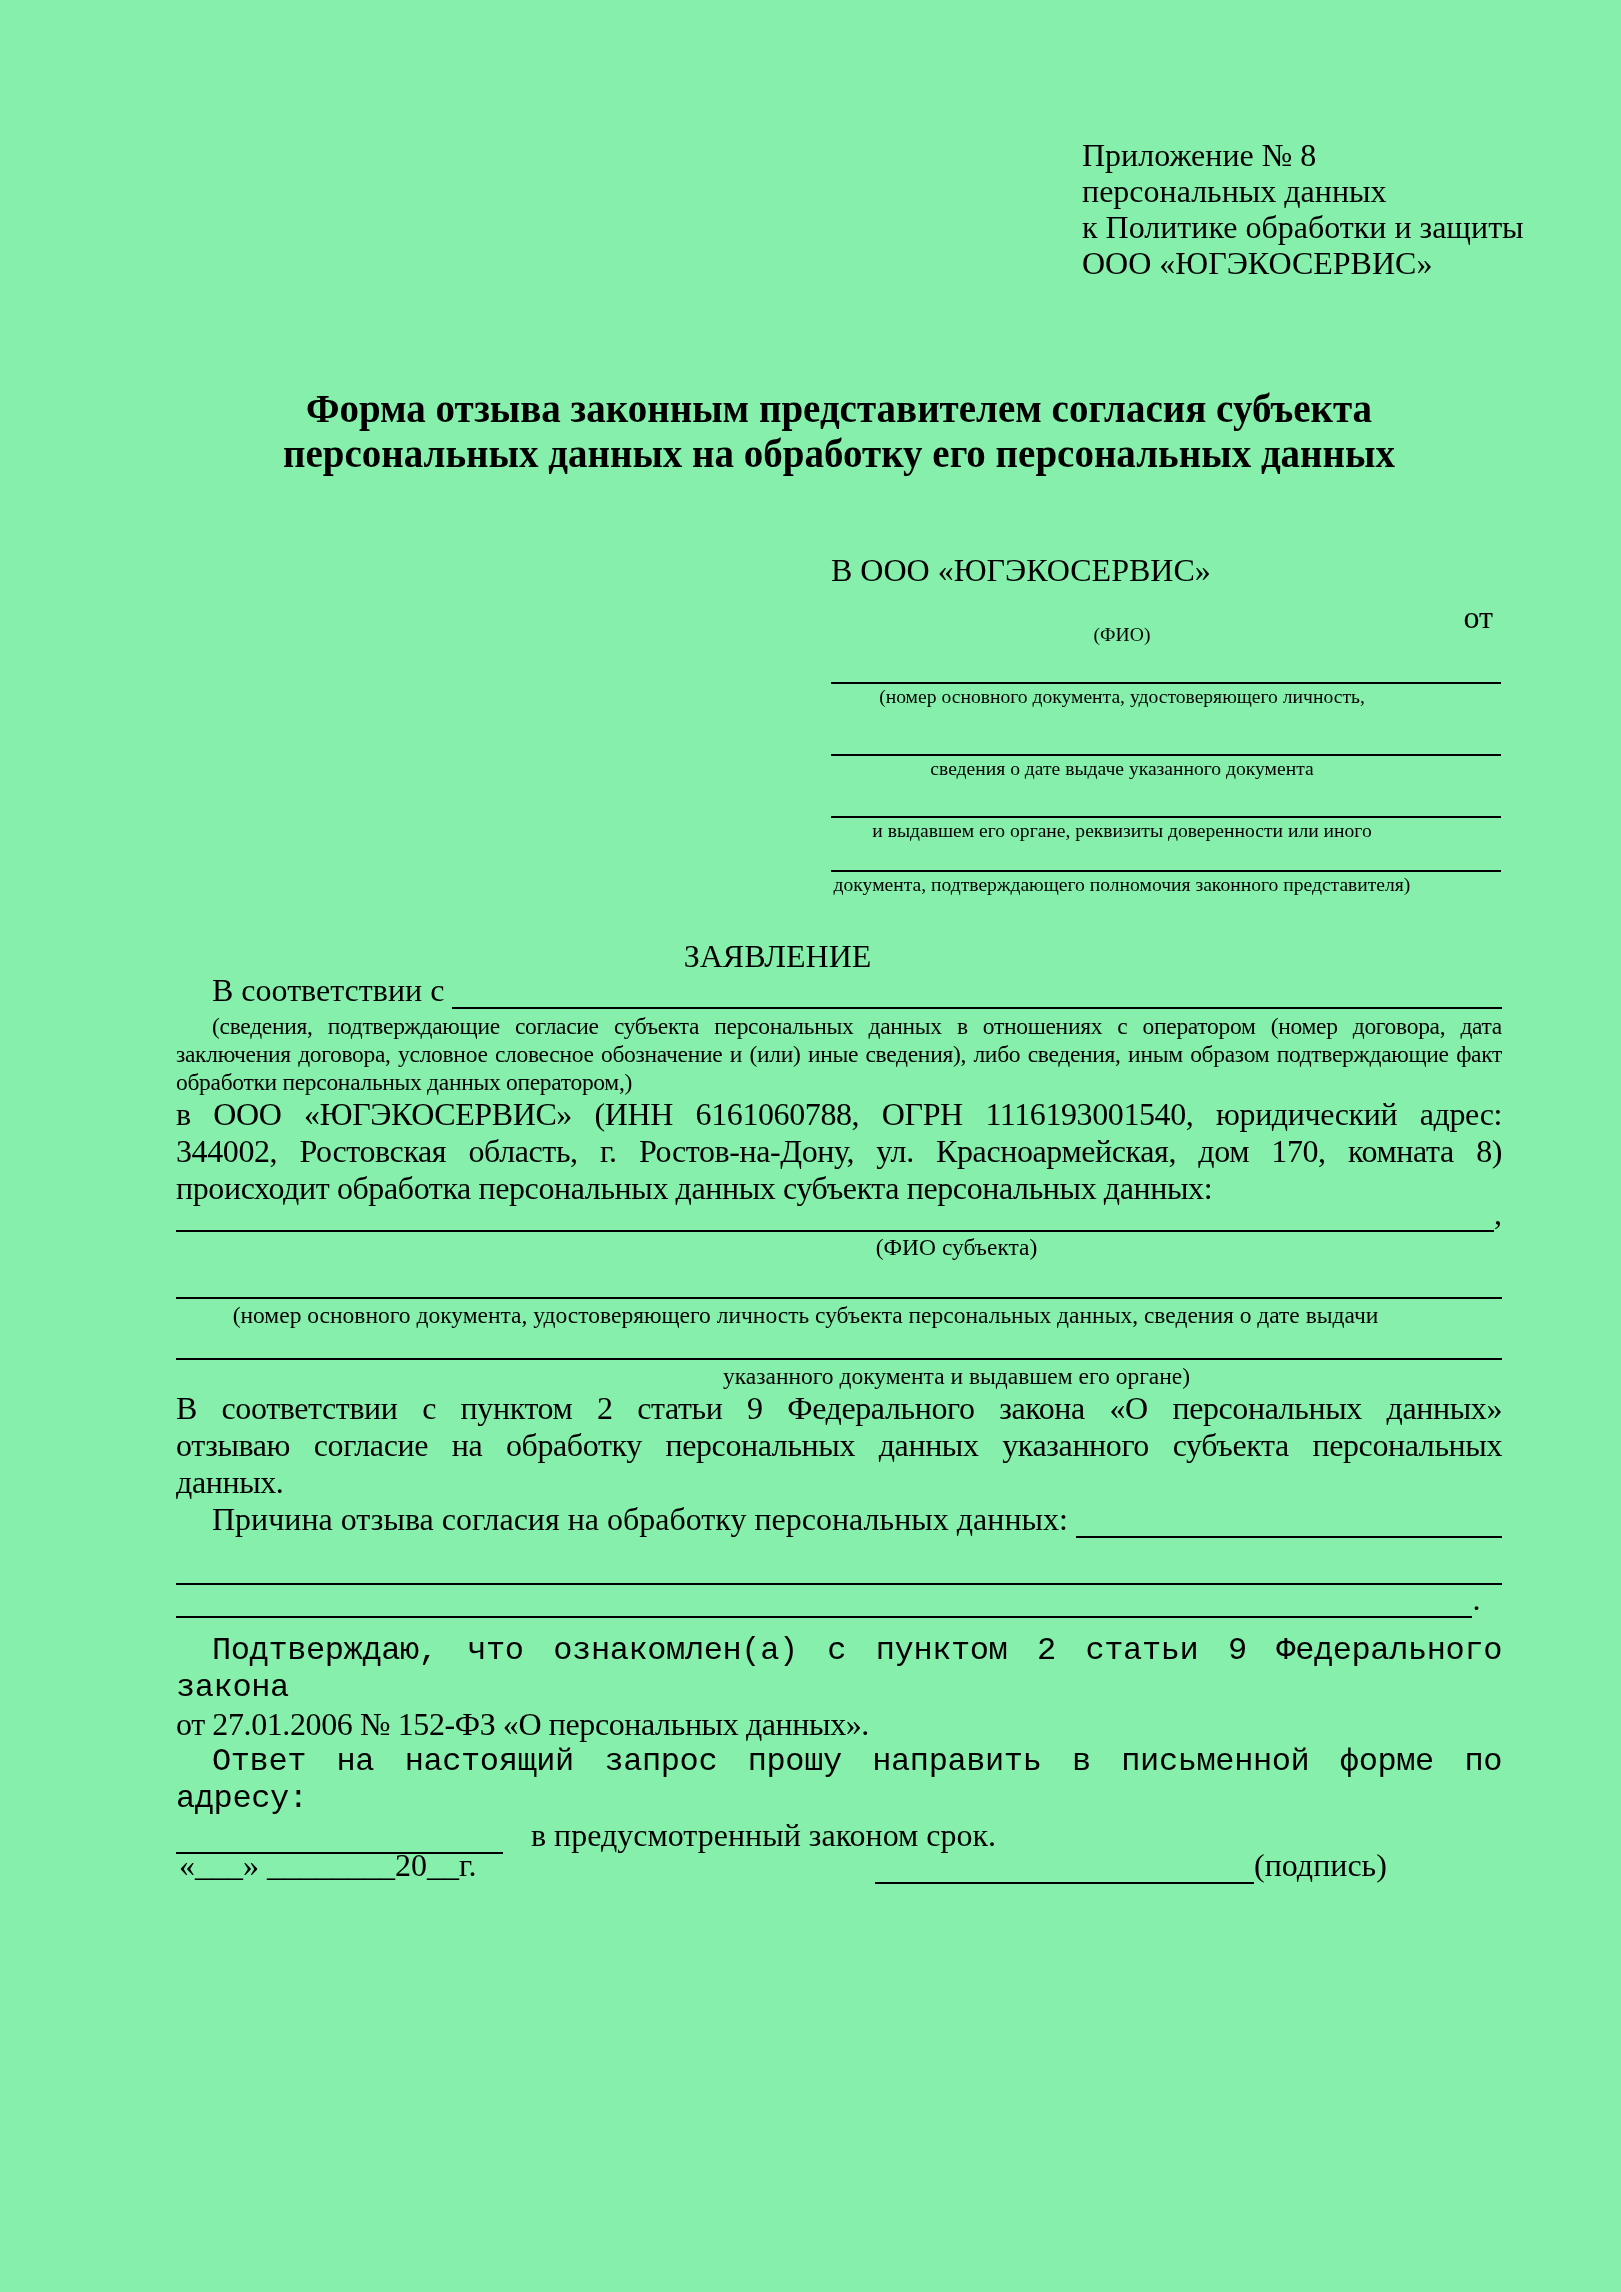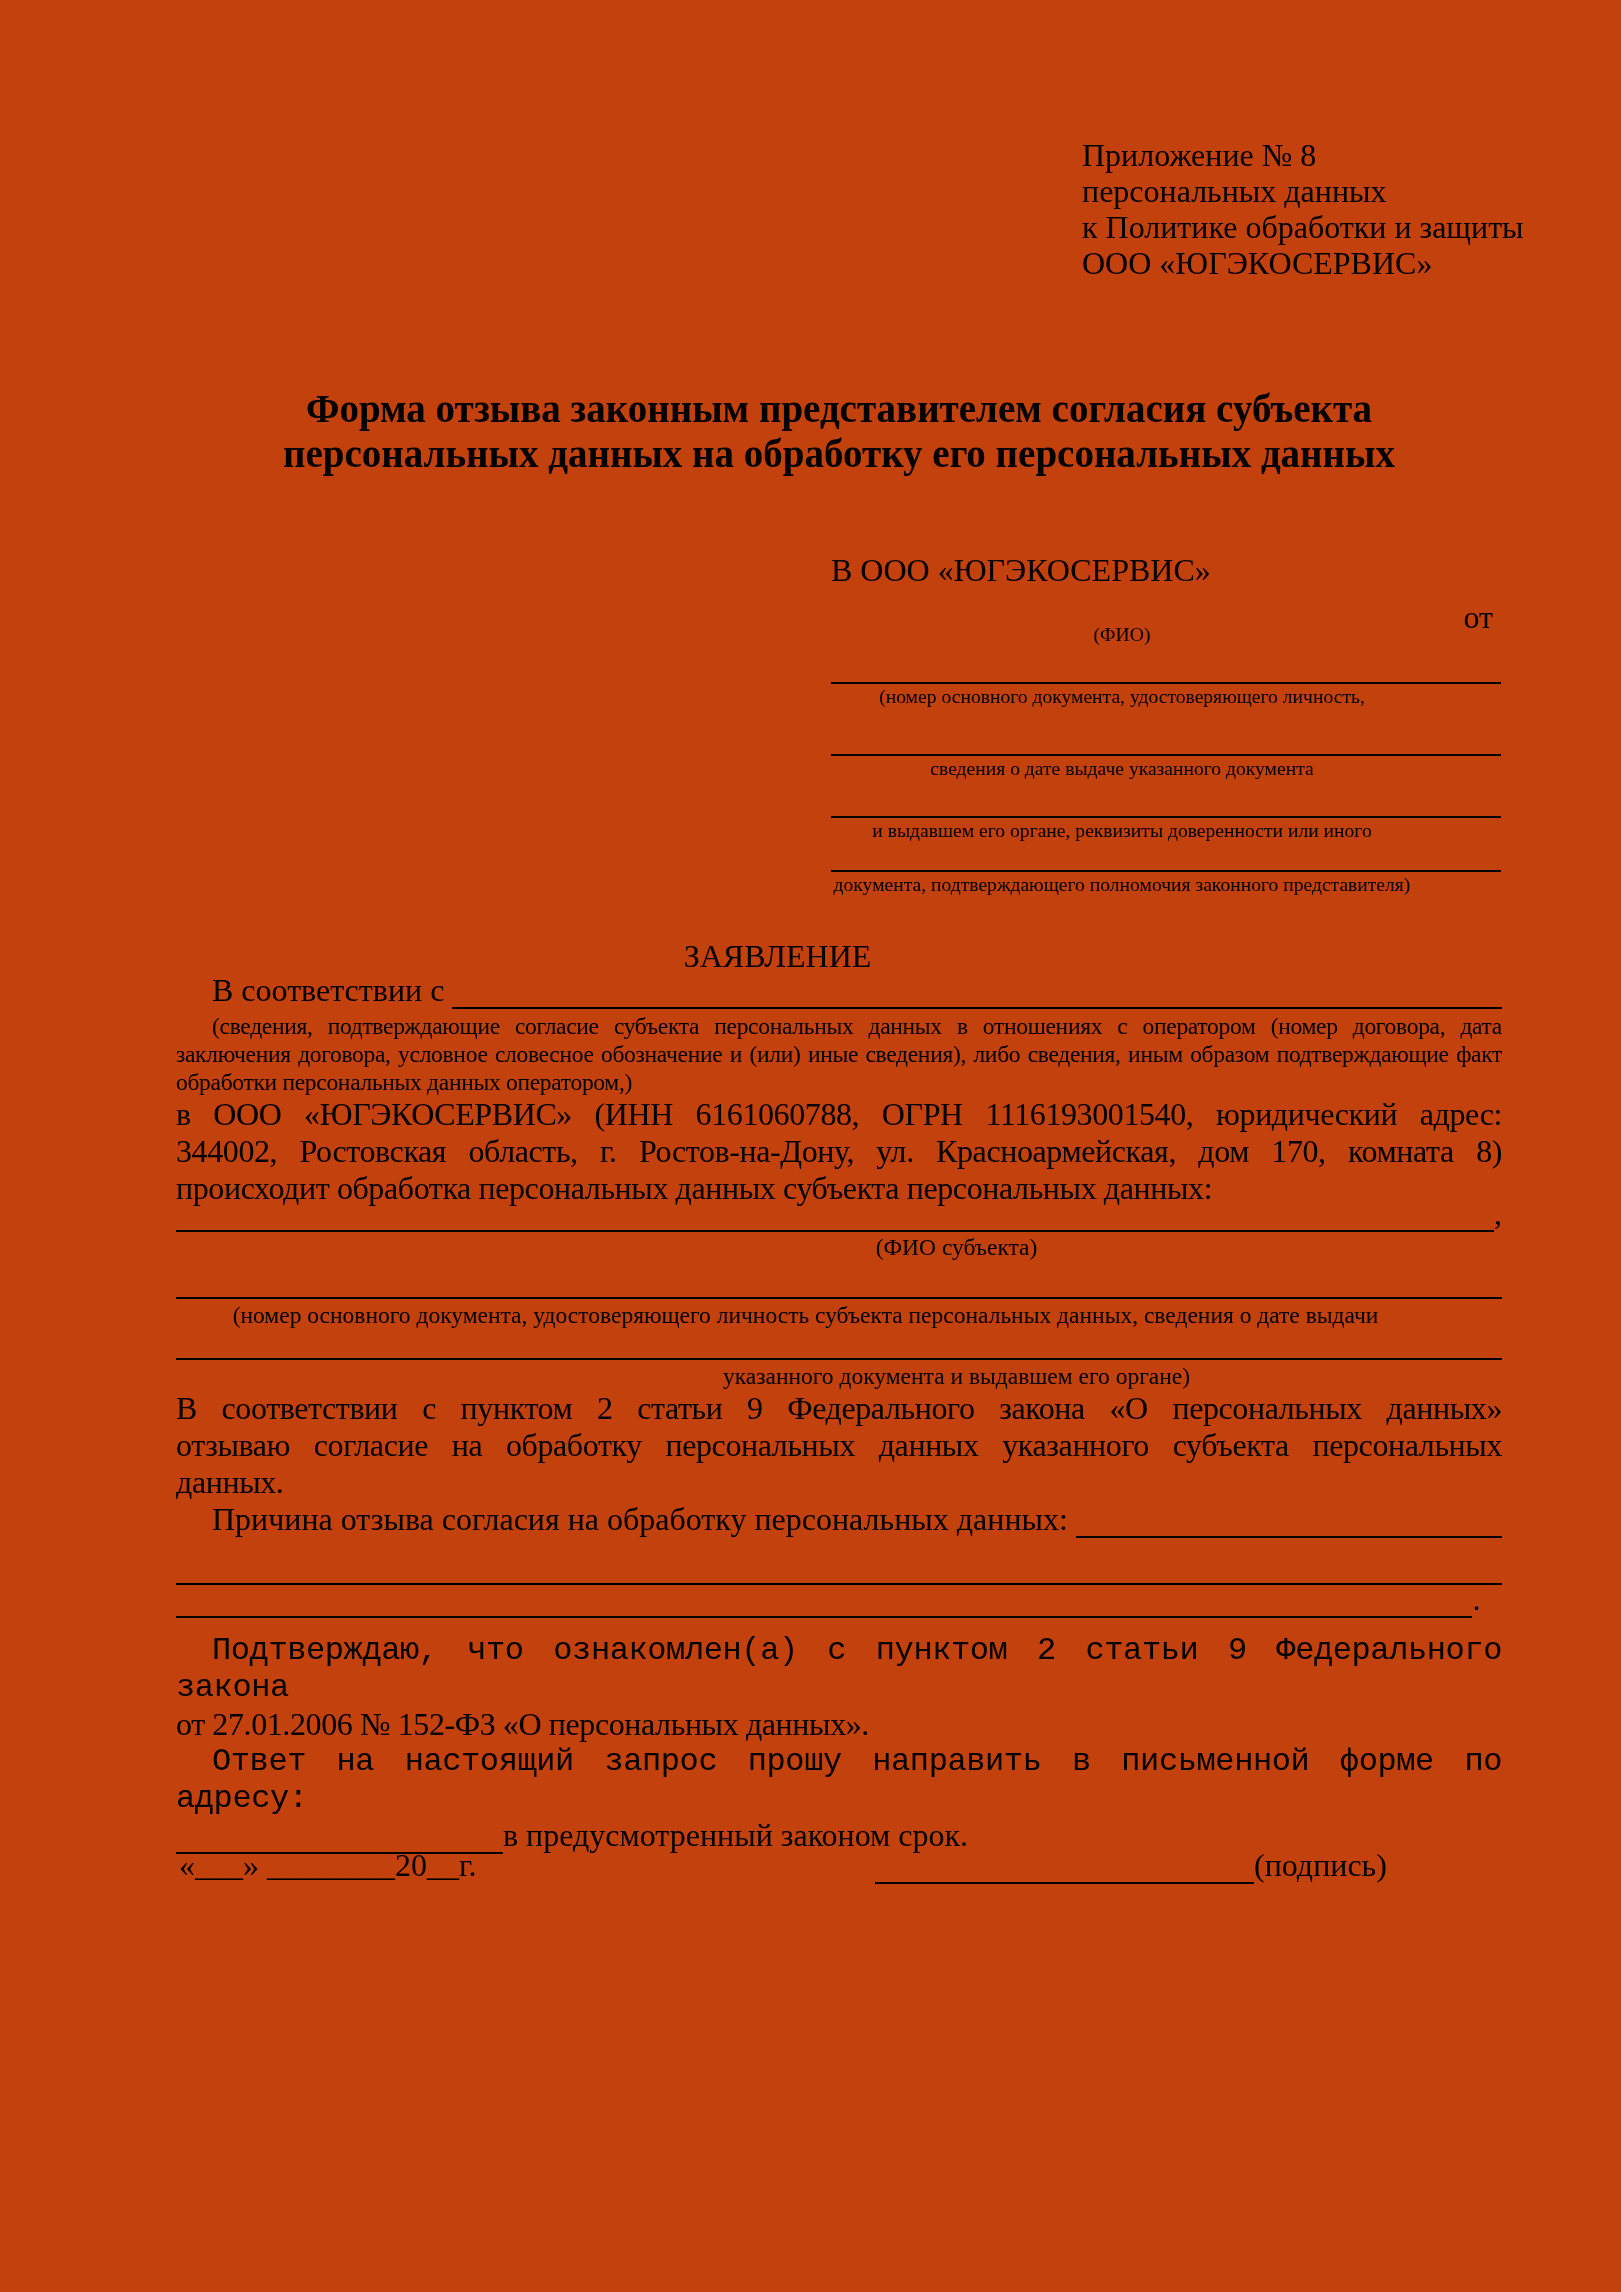--- a/index.html
+++ b/index.html
@@ -1,18 +1,18 @@
 <!DOCTYPE html>
 <html lang="ru"><head>
 <meta charset="utf-8">
 <style>
   html,body { margin:0; padding:0; background:#e8e8e8; }
   .page {
     position:relative; width:1621px; height:2293px; margin:0 auto;
-    background:#c2410c; color:#000;
+    background:#86efac; color:#000;
     font-family:"Liberation Serif","DejaVu Serif",serif;
     overflow:hidden;
   }
   
   .annex { position:absolute; left:1082px; top:137px; font-size:32px; line-height:36px; }
   
   .title { position:absolute; left:176px; top:386px; width:1326px; text-align:center;
            font-weight:700; font-size:39px; line-height:45px; }
   
   .addr { position:absolute; left:831px; top:548px; width:670px; font-size:32px; line-height:45px; }
@@ -42,21 +42,21 @@
   .l2 { margin-top:35px; }
   .c-doc1 { margin-top:2.9px; padding-right:67px; }
   .l3 { margin-top:29px; }
   .c-doc2 { margin-top:2.9px; padding-left:235px; }
   .reason-row { height:37px; padding-left:36px; }
   .l4 { margin-top:45px; }
   .period-row { margin-top:4.9px; height:28px; }
   .period-row .sp { width:21.6px; }
   .bodyp3 { margin-top:13.7px; }
   .ind { text-indent:36px;font-family:Liberation Mono, monospace; }
-  .reply-row { height:37px; }
+  .reply-row { height:37px;gap:28px; }
   .reply-row .ln-fixed { width:327px; border-bottom:2.9px solid #000; }
   .reply-row .tail2 { white-space:pre; }
   
   .footer { position:absolute; left:176px; top:1843px; width:1326px; height:41px; font-size:32px; }
   .footer .date { position:absolute; left:2.9px; bottom:0; white-space:pre; }
   .footer .sig { position:absolute; left:699px; bottom:0; display:flex; align-items:flex-end; }
   .footer .sig .ln2 { width:379px; border-bottom:2.9px solid #000; }
 </style>
 </head>
 <body>

